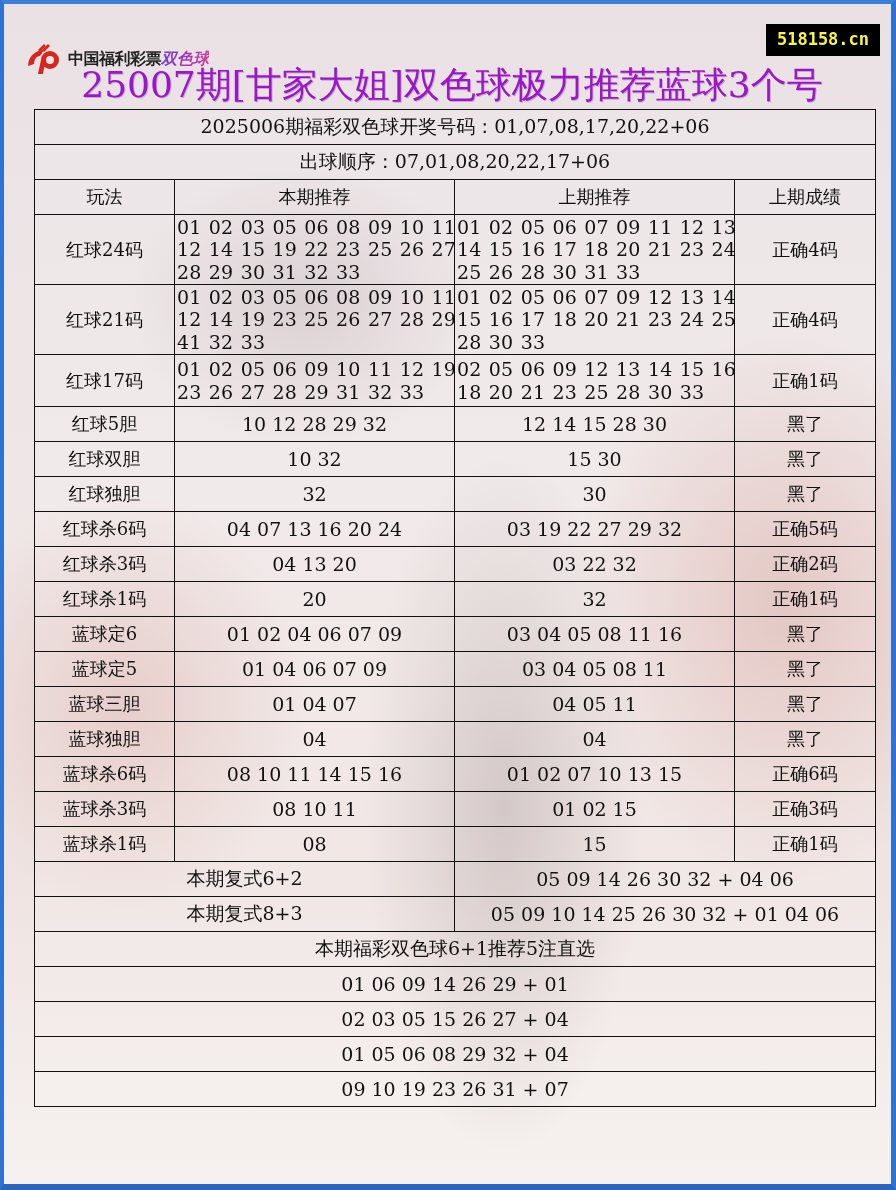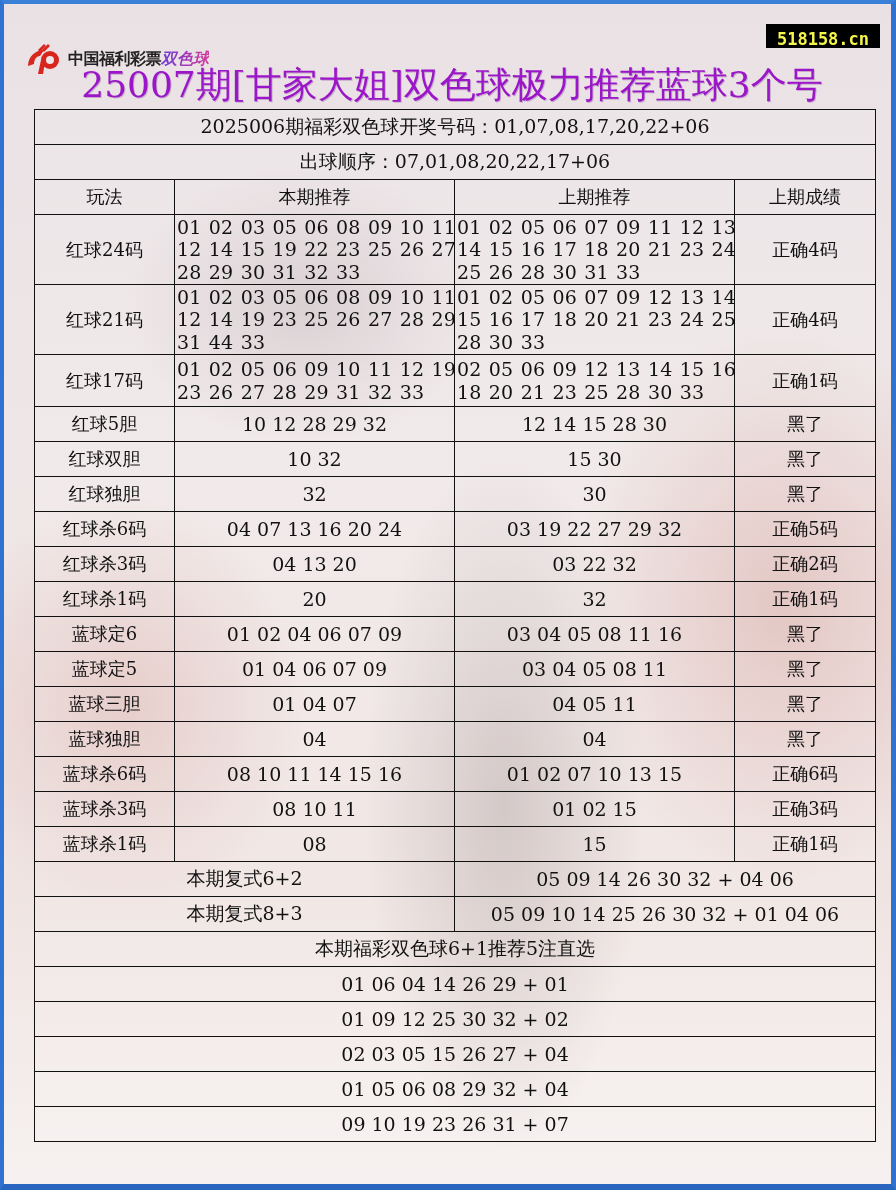--- a/index.html
+++ b/index.html
@@ -31,21 +31,21 @@
     font-family: "DejaVu Sans", "Liberation Sans", sans-serif;
     font-weight: bold; font-size: 16px; color: #222; margin-left: 4px; letter-spacing: -0.5px;
   }
   .logo-ssq {
     font-family: "DejaVu Sans", "Liberation Sans", sans-serif;
     font-weight: bold; font-style: italic; font-size: 16px;
     background: linear-gradient(90deg, #6a3ad8, #d23a9a);
     -webkit-background-clip: text; background-clip: text; color: transparent; text-align: center;
   }
   .site-badge {
-    position: absolute; left: 762px; top: 20px; width: 114px; height: 24px;
+    position: absolute; left: 762px; top: 20px; width: 114px; height: 32px;
     background: #000; color: #f5f54a;
     font-family: "DejaVu Sans Mono", "Liberation Mono", monospace;
     font-weight: bold; font-size: 17px; line-height: 30px; text-align: center;
   }
   .page-title {
     position: absolute; left: 0; top: 58px; width: 896px; text-align: center;
     color: #9a16c8; font-size: 36px; line-height: 46px; letter-spacing: 0px;
     font-family: "DejaVu Serif", "Liberation Serif", serif;
     text-shadow: 1px 1px 0 rgba(90,0,120,0.25);
   }
@@ -128,21 +128,21 @@
           <span class="num-line">25 26 28 30 31 33</span>
         </td>
         <td>正确4码</td>
       </tr>
 
       <tr class="h70">
         <td>红球21码</td>
         <td class="nums">
           <span class="num-line">01 02 03 05 06 08 09 10 11</span>
           <span class="num-line">12 14 19 23 25 26 27 28 29</span>
-          <span class="num-line">31 44 33</span>
+          <span class="num-line">41 32 33</span>
         </td>
         <td class="nums">
           <span class="num-line">01 02 05 06 07 09 12 13 14</span>
           <span class="num-line">15 16 17 18 20 21 23 24 25</span>
           <span class="num-line">28 30 33</span>
         </td>
         <td>正确4码</td>
       </tr>
 
       <tr class="h50">
@@ -243,24 +243,21 @@
       </tr>
       <tr class="h35">
         <td colspan="2" class="cond">本期复式8+3</td>
         <td colspan="2" class="compact">05 09 10 14 25 26 30 32 + 01 04 06</td>
       </tr>
 
       <tr class="h35">
         <td colspan="4" class="cond">本期福彩双色球6+1推荐5注直选</td>
       </tr>
       <tr class="h35">
-        <td colspan="4" class="compact">01 06 04 14 26 29 + 01</td>
-      </tr>
-      <tr class="h35">
-        <td colspan="4" class="compact">01 09 12 25 30 32 + 02</td>
+        <td colspan="4" class="compact">01 06 09 14 26 29 + 01</td>
       </tr>
       <tr class="h35">
         <td colspan="4" class="compact">02 03 05 15 26 27 + 04</td>
       </tr>
       <tr class="h35">
         <td colspan="4" class="compact">01 05 06 08 29 32 + 04</td>
       </tr>
       <tr class="h35">
         <td colspan="4" class="compact">09 10 19 23 26 31 + 07</td>
       </tr>

